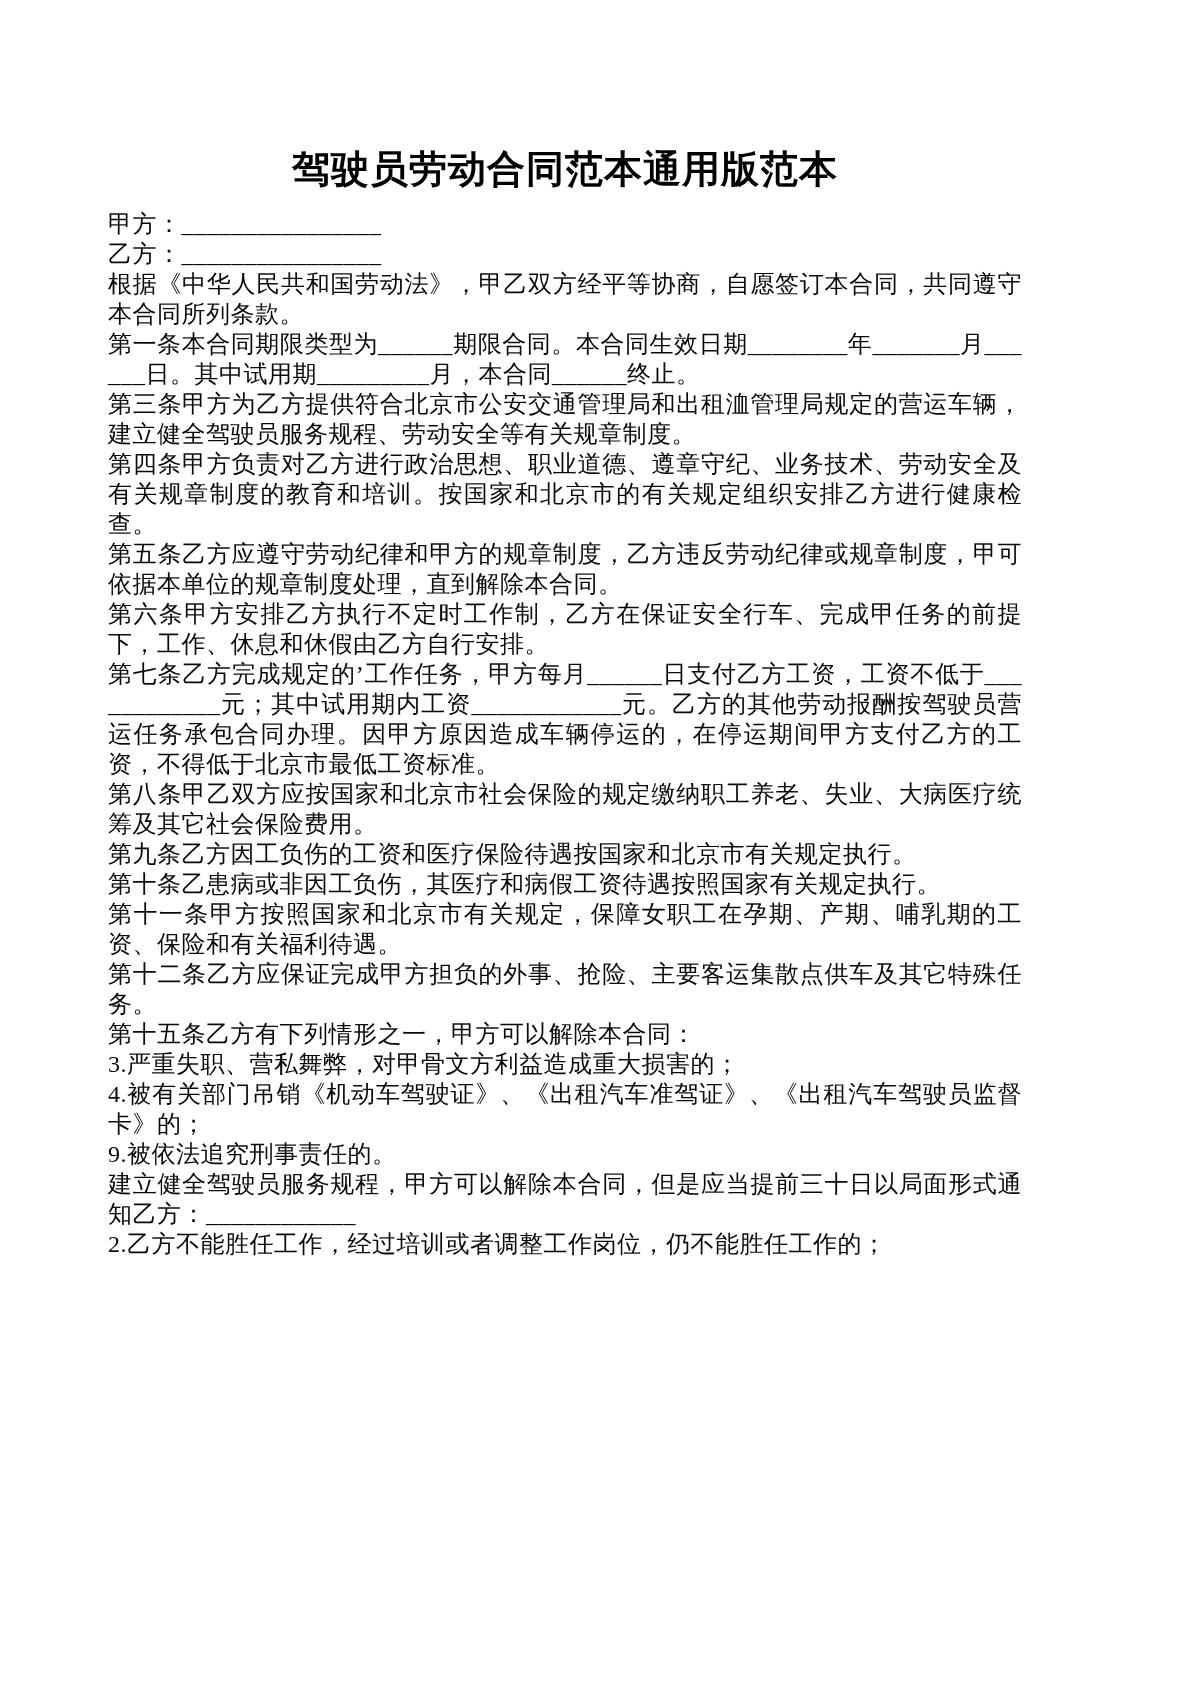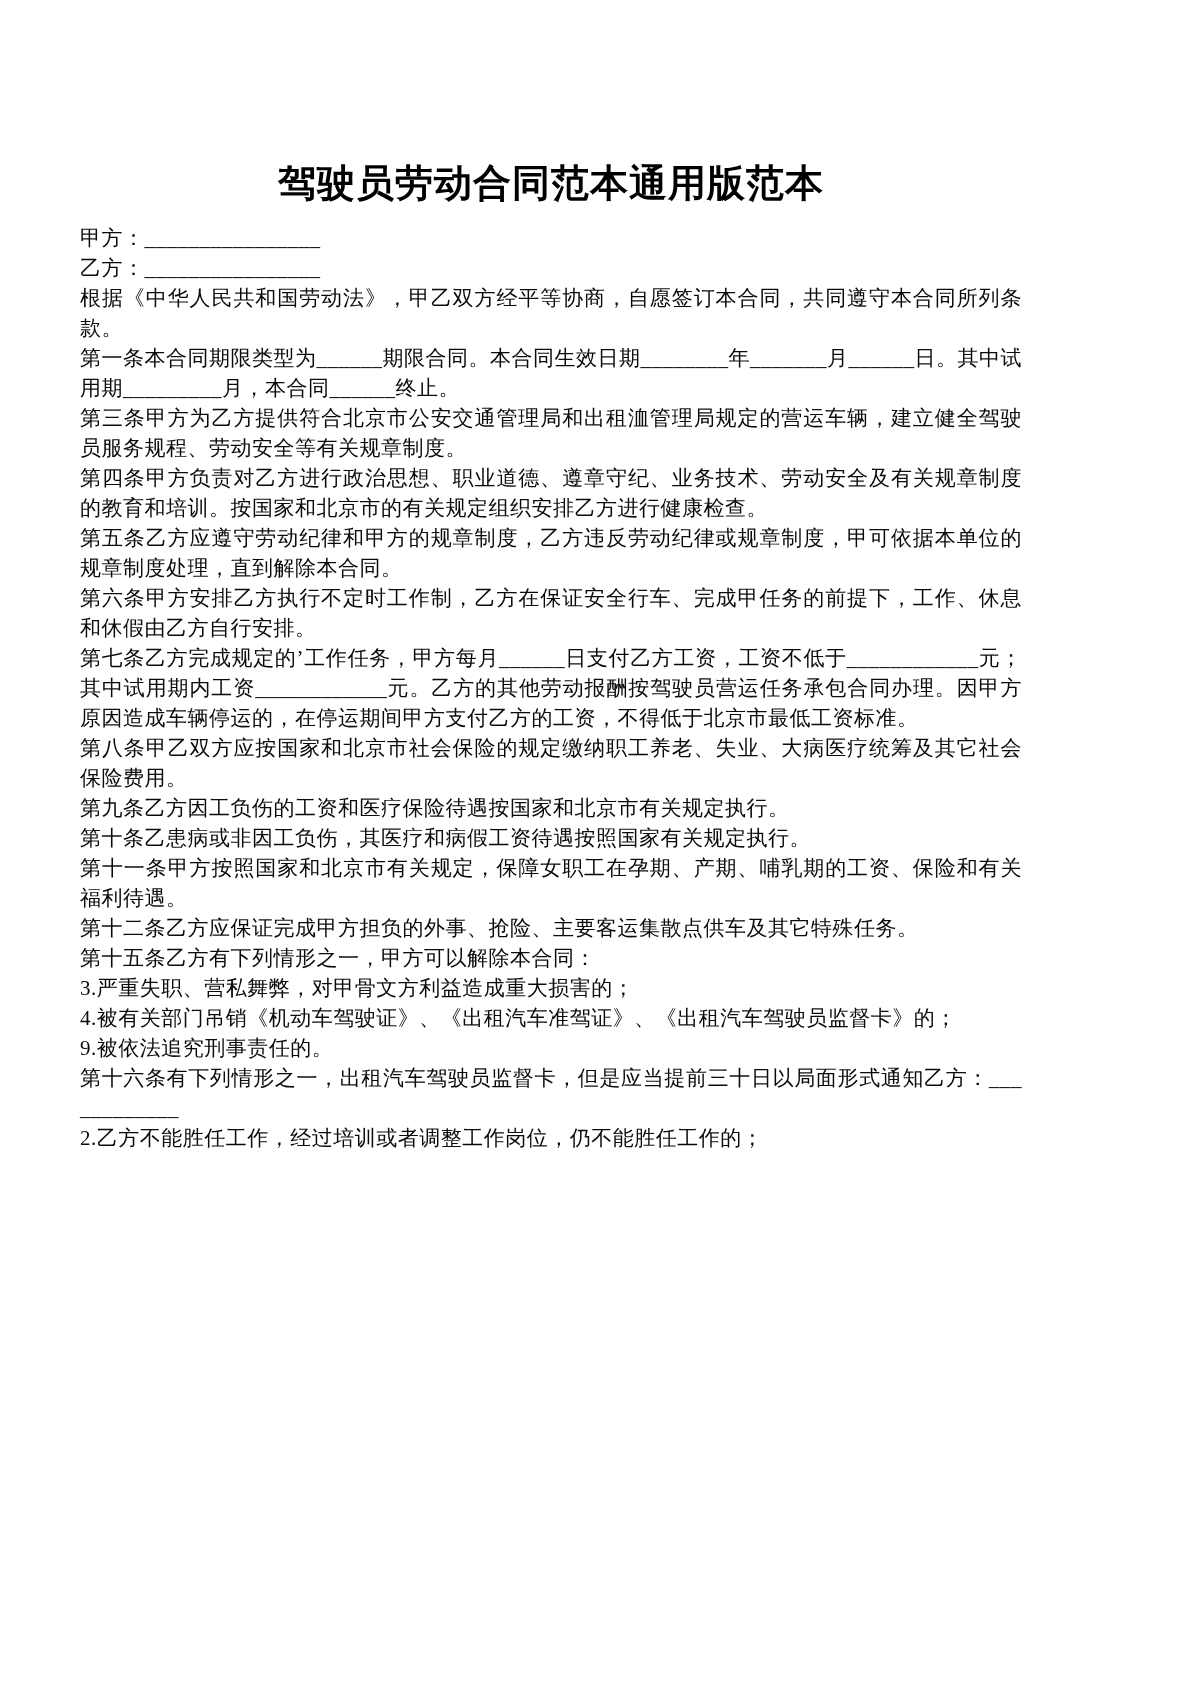--- a/index.html
+++ b/index.html
@@ -11,36 +11,35 @@
     width: 1190px;
     height: 1683px;
     font-family: "Liberation Serif", "DejaVu Serif", serif;
     color: #0a0a0a;
     overflow: hidden;
   }
   .page {
     box-sizing: border-box;
     width: 1190px;
     height: 1569px;
-    padding: 145px 168px 0 80px;
+    padding: 145px 168px 0 108px;
     background: #ffffff;
-    margin-top: 14px;
   }
   .doc-title {
     margin: 0 0 16px 0;
     text-align: center;
     font-size: 38px;
     line-height: 48px;
     font-weight: 700;
     letter-spacing: 1px;
     color: #000000;
   }
   .para {
     margin: 0;
-    font-size: 21px;
+    font-size: 24px;
     line-height: 30px;
     text-align: justify;
     text-justify: inter-ideograph;
     letter-spacing: 0.5px;
     word-break: break-all;
     color: #0a0a0a;
   }
   .party {
     text-align: left;
   }
@@ -61,15 +60,15 @@
   <p class="para">第七条乙方完成规定的’工作任务，甲方每月______日支付乙方工资，工资不低于____________元；其中试用期内工资____________元。乙方的其他劳动报酬按驾驶员营运任务承包合同办理。因甲方原因造成车辆停运的，在停运期间甲方支付乙方的工资，不得低于北京市最低工资标准。</p>
   <p class="para">第八条甲乙双方应按国家和北京市社会保险的规定缴纳职工养老、失业、大病医疗统筹及其它社会保险费用。</p>
   <p class="para">第九条乙方因工负伤的工资和医疗保险待遇按国家和北京市有关规定执行。</p>
   <p class="para">第十条乙患病或非因工负伤，其医疗和病假工资待遇按照国家有关规定执行。</p>
   <p class="para">第十一条甲方按照国家和北京市有关规定，保障女职工在孕期、产期、哺乳期的工资、保险和有关福利待遇。</p>
   <p class="para">第十二条乙方应保证完成甲方担负的外事、抢险、主要客运集散点供车及其它特殊任务。</p>
   <p class="para">第十五条乙方有下列情形之一，甲方可以解除本合同：</p>
   <p class="para">3.严重失职、营私舞弊，对甲骨文方利益造成重大损害的；</p>
   <p class="para">4.被有关部门吊销《机动车驾驶证》、《出租汽车准驾证》、《出租汽车驾驶员监督卡》的；</p>
   <p class="para">9.被依法追究刑事责任的。</p>
-  <p class="para">第十六条有下列情形之一，出租汽车驾驶员监督卡，但是应当提前三十日以局面形式通知乙方：____________</p>
+  <p class="para">建立健全驾驶员服务规程，甲方可以解除本合同，但是应当提前三十日以局面形式通知乙方：____________</p>
   <p class="para">2.乙方不能胜任工作，经过培训或者调整工作岗位，仍不能胜任工作的；</p>
 </div>
 
 </body></html>

